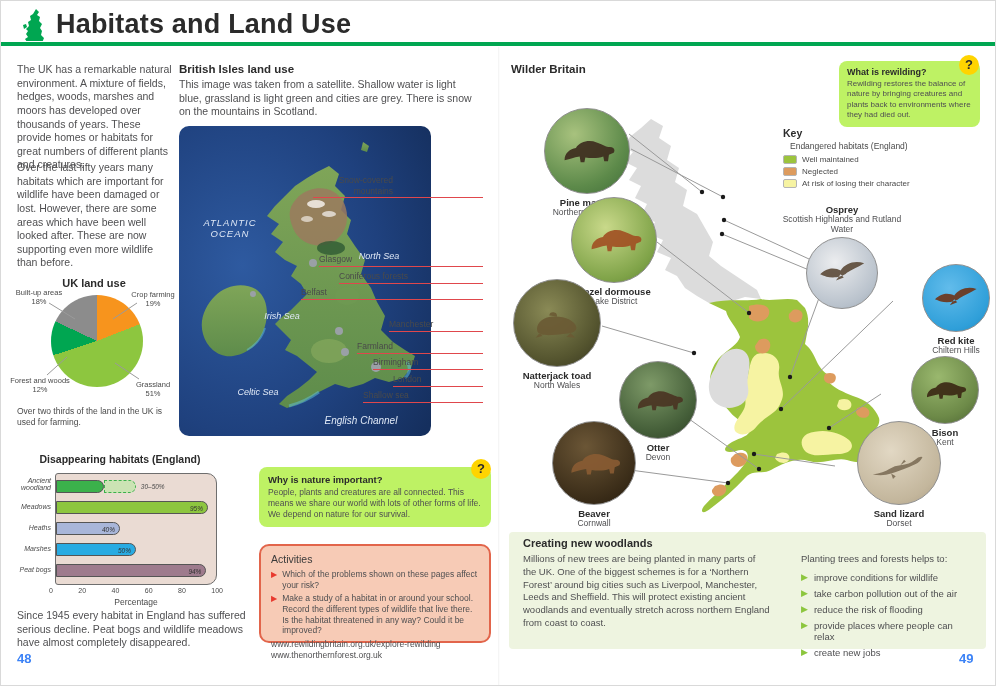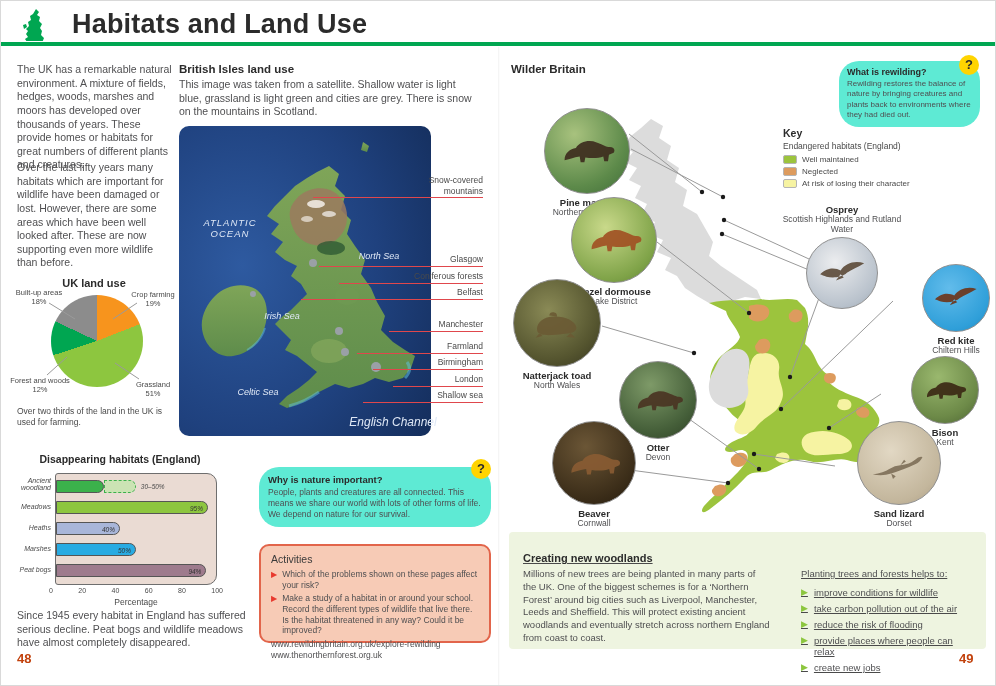--- a/index.html
+++ b/index.html
@@ -2,21 +2,21 @@
 <html><head>
 <meta charset="utf-8">
 <style>
   html,body{margin:0;padding:0;background:#fff;}
   *{box-sizing:border-box;}
   .page{position:relative;width:996px;height:686px;background:#fff;overflow:hidden;
         font-family:"Liberation Sans",sans-serif;color:#4a4a4a;border:1px solid #d9d9d9;}
   .abs{position:absolute;}
 
   
-  .hdr-title{left:55px;top:8px;font-size:27px;font-weight:600;color:#2b2b2b;letter-spacing:.2px;margin-left:16px;}
+  .hdr-title{left:55px;top:8px;font-size:27px;font-weight:600;color:#2b2b2b;letter-spacing:.2px;}
   .hdr-rule{left:0;top:41px;width:996px;height:4px;background:#00A651;}
   .seam{left:497px;top:46px;width:2px;height:640px;background:linear-gradient(90deg,rgba(0,0,0,.05),rgba(0,0,0,0));}
 
   .h2{font-size:11.5px;font-weight:bold;color:#2b2b2b;}
   .body-txt{font-size:10.5px;line-height:1.3;color:#4f4f51;}
   .small-txt{font-size:8.5px;color:#4a4a4a;}
 
   
   .pie-disc{width:92px;height:92px;border-radius:50%;}
   .pie-lbl{position:absolute;font-size:7.5px;line-height:1.15;color:#4a4a4a;text-align:center;}
@@ -26,27 +26,27 @@
              border:1px solid #6e6e6e;border-radius:3px 10px 10px 3px;}
   .bar-row{position:absolute;left:0;width:100%;height:14px;}
   .bar-cat{position:absolute;width:38px;text-align:right;font-size:7px;font-style:italic;color:#4a4a4a;line-height:1.05;}
   .bar-fill{position:absolute;left:0;top:0;height:13px;border:1px solid #555;border-radius:0 7px 7px 0;}
   .bar-ext{position:absolute;top:0;height:13px;border:1px dashed #3BB14B;background:#CBE3B4;border-radius:0 7px 7px 0;}
   .bar-vin{position:absolute;right:4px;top:3px;font-size:6.5px;font-style:italic;color:#333;}
   .bar-vout{position:absolute;top:3px;font-size:6.5px;font-style:italic;color:#4a4a4a;white-space:nowrap;}
   .tick{font-size:7px;color:#4a4a4a;}
 
   
-  .callout{position:absolute;display:flex;justify-content:flex-end;border-bottom:1px solid #E0474C;
+  .callout{position:absolute;display:flex;justify-content:flex-start;border-bottom:1px solid #E0474C;
            padding-bottom:1px;z-index:5;}
   .callout span{font-size:8.5px;line-height:1.25;color:#4a4a4a;text-align:right;}
   .sea-lbl{position:absolute;color:#dfe8f6;font-style:italic;text-align:center;z-index:4;line-height:1.2;}
 
   
-  .ybox{background:#5eead4;border-radius:20px;padding:7px 9px;}
+  .ybox{background:#bef264;border-radius:8px;padding:7px 9px;}
   .ybox .bt{font-size:9.5px;font-weight:bold;color:#2b2b2b;margin-bottom:2px;}
   .ybox .bb{font-size:8.5px;line-height:1.3;color:#4f4f51;}
   .qcirc{position:absolute;width:20px;height:20px;border-radius:50%;background:#FFD400;
          font-weight:bold;font-size:13px;color:#2b2b2b;text-align:center;line-height:20px;z-index:6;}
   .abox{background:#F7CBB6;border:2px solid #E2654B;border-radius:10px;padding:7px 10px;}
   .abox .bt{font-size:10.5px;color:#3a3a3a;margin-bottom:4px;}
   .abul{display:flex;gap:5px;font-size:8.5px;line-height:1.25;color:#4f4f51;margin-bottom:3px;}
   .abul .tri{color:#E8392E;font-size:8px;line-height:1.4;}
   .alink{font-size:8.5px;color:#4f4f51;line-height:1.35;}
 
@@ -58,27 +58,27 @@
   
   .animal{position:absolute;width:130px;text-align:center;z-index:8;}
   .acirc{border-radius:50%;border:1px solid #8f8f8f;margin:0 auto;display:flex;align-items:center;justify-content:center;}
   .acirc svg{width:72%;height:auto;opacity:.9;}
   .aname{font-size:9.5px;font-weight:bold;color:#2b2b2b;margin-top:3px;}
   .aloc{font-size:8.5px;color:#4f4f51;line-height:1.15;}
   .animal.top .aname{margin-top:0;}
   .animal.top .acirc{margin-top:2px;}
 
   
-  .gbox{background:#EEF4E0;border-radius:4px;padding:20px 14px;text-decoration:underline;}
+  .gbox{background:#EEF4E0;border-radius:4px;padding:5px 14px;}
   .gbox .bt{font-size:11px;font-weight:bold;color:#2b2b2b;margin-bottom:4px;}
   .gbox .bb{font-size:9.5px;line-height:1.35;color:#4f4f51;}
   .wbul{display:flex;gap:6px;font-size:9.5px;color:#4f4f51;margin-bottom:5px;}
   .wbul .tri{color:#8CC63E;font-size:9px;}
 
-  .pagenum{font-size:13px;font-weight:bold;color:#c2410c;}
+  .pagenum{font-size:13px;font-weight:bold;color:#3b82f6;}
 </style>
 </head>
 <body>
 
 <div class="page">
 
   <svg width="0" height="0" style="position:absolute" aria-hidden="true">
     <defs>
       <symbol id="sil-quad" viewBox="0 0 64 40">
         <path d="M8,30 C8,22 14,18 20,17 C24,10 34,8 42,11 C48,13 52,16 56,16 C60,16 62,19 60,22 L55,24 L54,31 L50,31 L49,26 C44,28 36,28 30,27 L29,32 L25,32 L24,26 C18,27 12,29 8,30 Z"></path>
@@ -228,21 +228,21 @@
       <path stroke="#5fc0d8" stroke-width="3" fill="none" opacity=".55" d="M228,236 q6,8 -2,16"></path>
       <path stroke="#5fc0d8" stroke-width="3" fill="none" opacity=".5" d="M140,266 q-14,10 -30,14"></path>
       <path stroke="#5fc0d8" stroke-width="2" fill="none" opacity=".5" d="M86,202 q-4,14 -18,22"></path>
     </g>
   </svg>
 
   <div class="sea-lbl" style="left:188px;top:216px;width:82px;font-size:9.5px;letter-spacing:1px">ATLANTIC OCEAN</div>
   <div class="sea-lbl" style="left:342px;top:250px;width:72px;font-size:9px">North Sea</div>
   <div class="sea-lbl" style="left:262px;top:310px;width:38px;font-size:9px">Irish Sea</div>
   <div class="sea-lbl" style="left:236px;top:386px;width:42px;font-size:9px">Celtic Sea</div>
-  <div class="sea-lbl" style="left:336px;top:414px;width:112px;font-size:12px">English Channel</div>
+  <div class="sea-lbl" style="left:304px;top:414px;width:112px;font-size:10px">English Channel</div>
 
   <div class="callout" style="left:312px;top:174px;width:170px">
       <span style="width:80px">Snow-covered mountains</span>
     </div>
   <div class="callout" style="left:318px;top:253px;width:164px">
       <span>Glasgow</span>
     </div>
   <div class="callout" style="left:338px;top:270px;width:144px">
       <span>Coniferous forests</span>
     </div>
@@ -288,21 +288,21 @@
   <div class="abs h2" style="left:510px;top:62px">Wilder Britain</div>
 
   <div class="abs ybox" style="left:838px;top:60px;width:141px;padding:6px 8px">
     <div class="bt" style="font-size:9px">What is rewilding?</div>
     <div class="bb" style="font-size:8px">Rewilding restores the balance of nature by bringing creatures and plants back to environments where they had died out.</div>
   </div>
   <div class="qcirc" style="left:958px;top:54px">?</div>
 
   <div class="abs" style="left:782px;top:126px;width:200px">
     <div style="font-size:10.5px;font-weight:bold;color:#2b2b2b">Key</div>
-    <div style="font-size:8.5px;color:#4a4a4a;margin:2px 0 4px">Endangered habitats (England)</div>
+    <div style="font-size:8.5px;color:#4a4a4a;margin:2px 7px 4px">Endangered habitats (England)</div>
     <div class="key-row">
       <span class="key-sw" style="background: rgb(156, 196, 61);"></span>
       <span class="key-lbl">Well maintained</span>
     </div>
     <div class="key-row">
       <span class="key-sw" style="background: rgb(221, 155, 94);"></span>
       <span class="key-lbl">Neglected</span>
     </div>
     <div class="key-row">
       <span class="key-sw" style="background: rgb(246, 243, 162);"></span>

